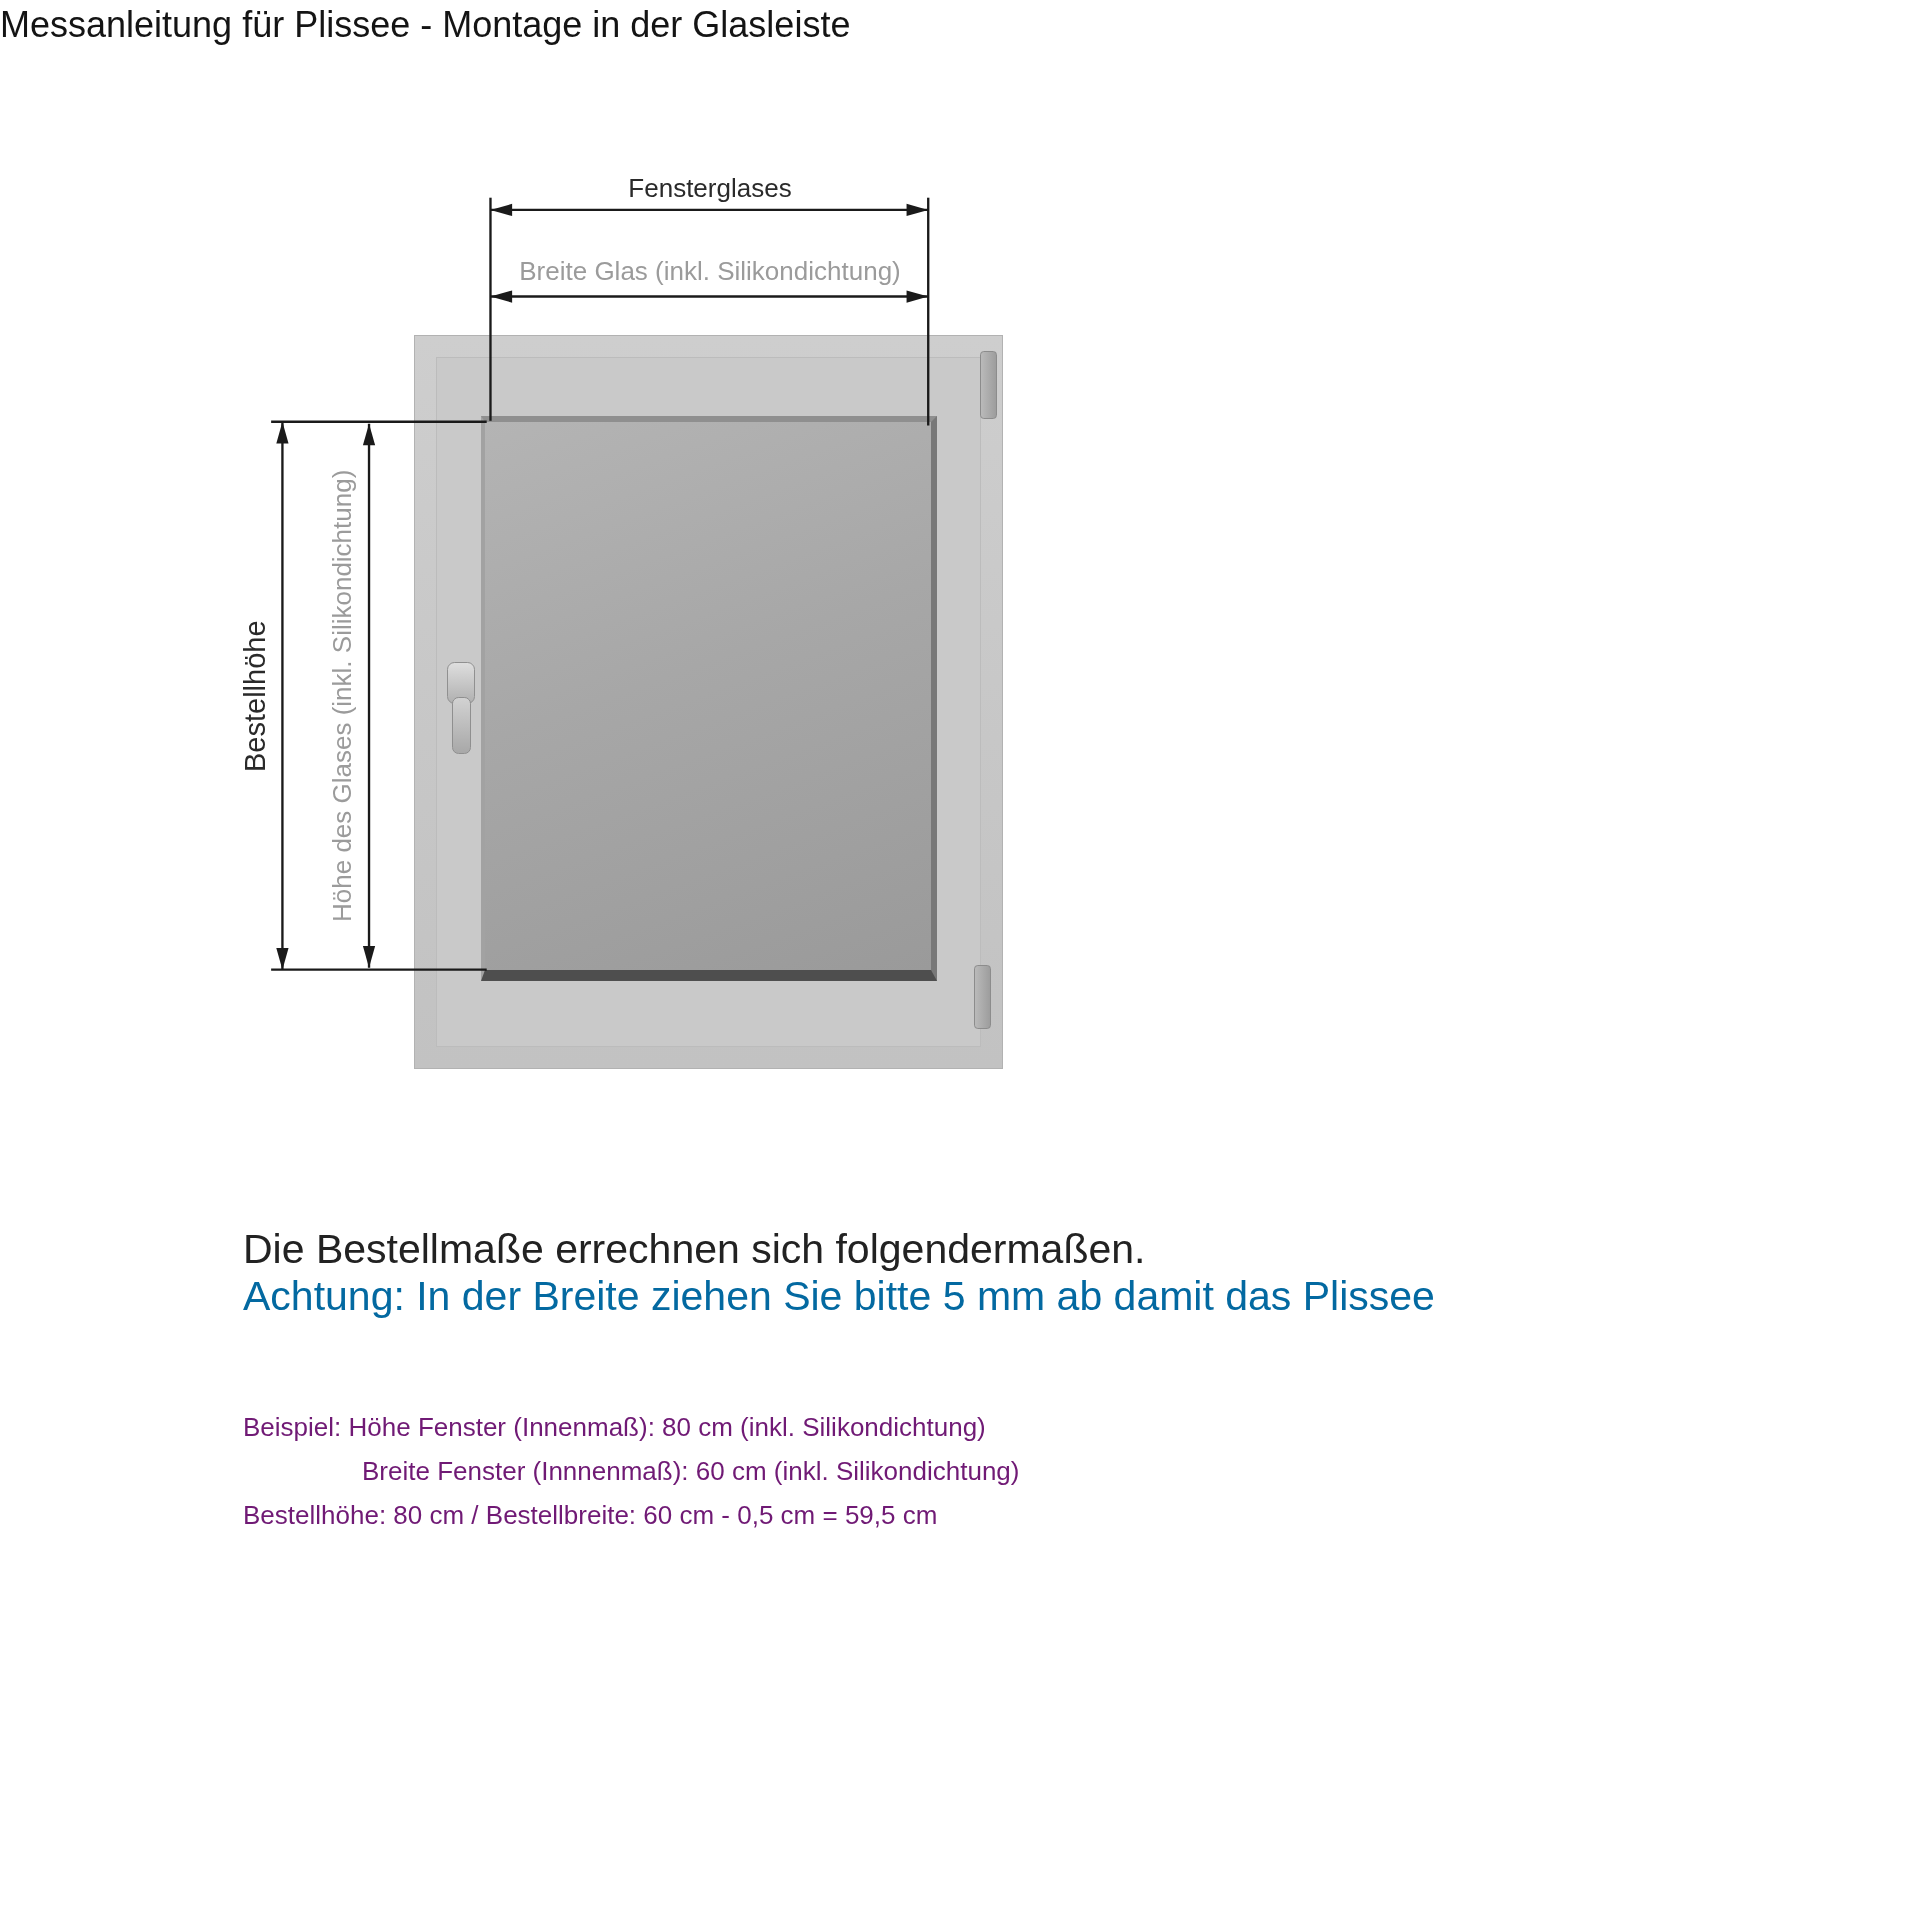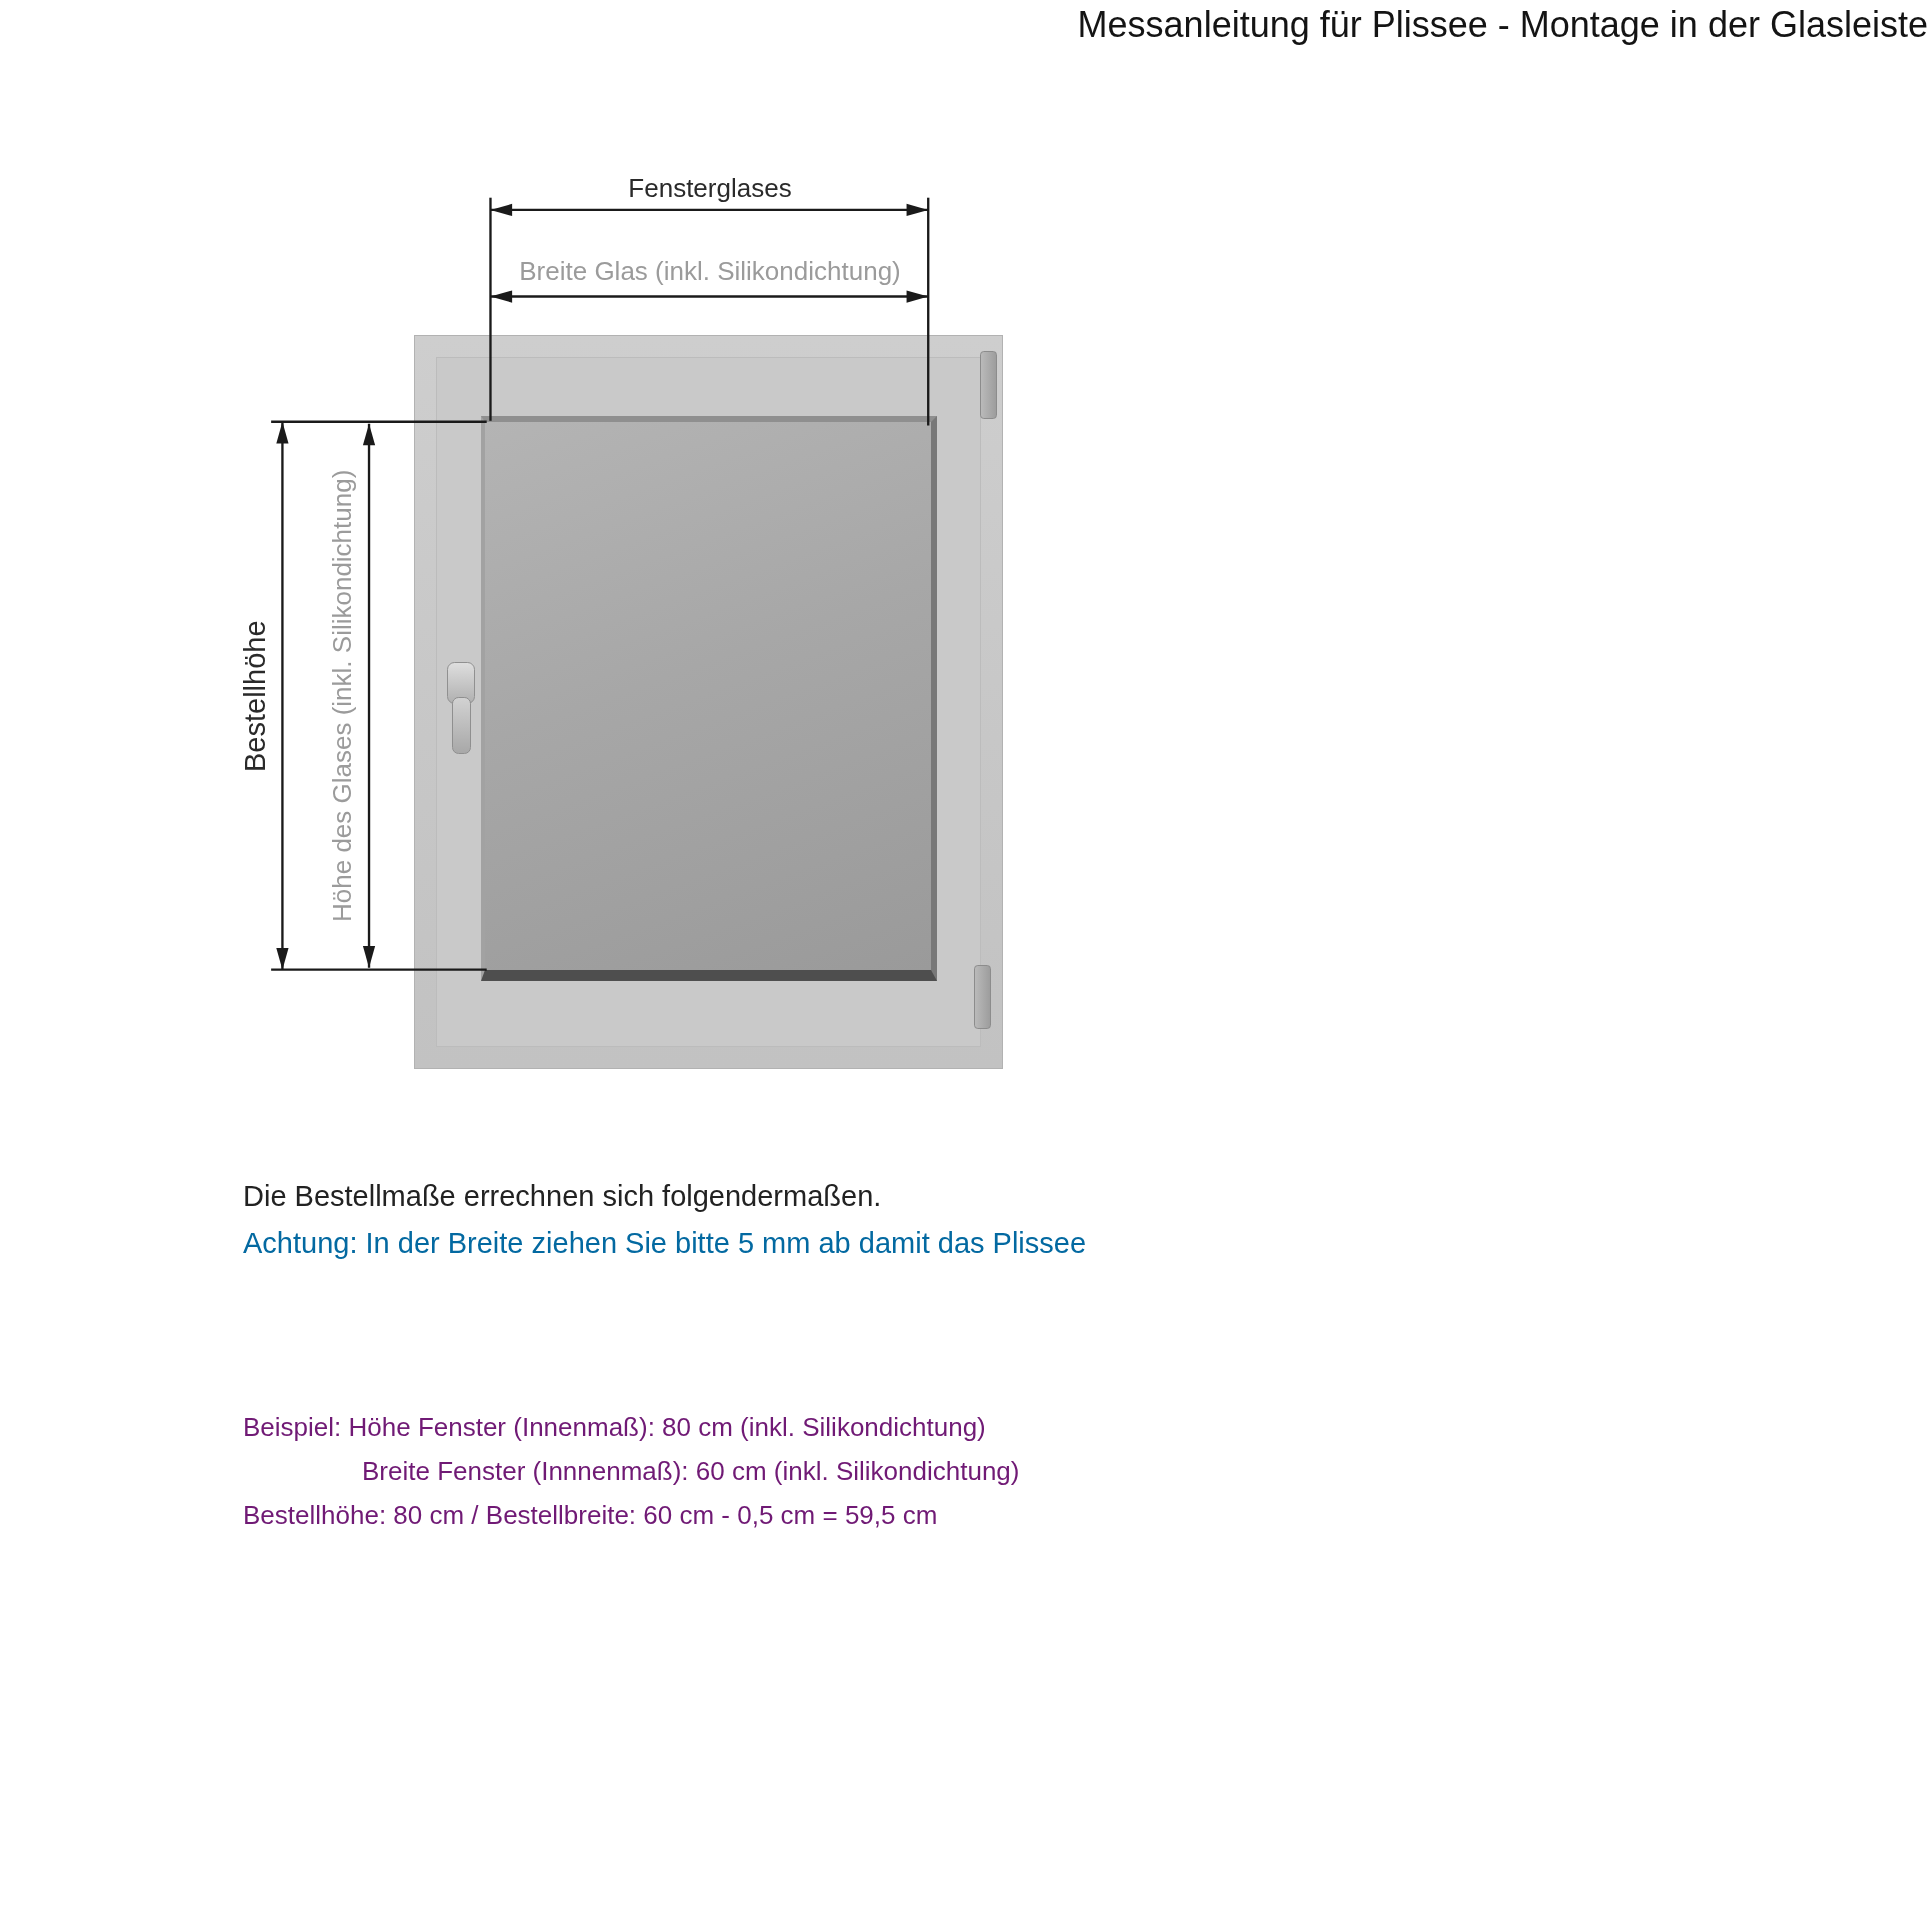--- a/index.html
+++ b/index.html
@@ -4,21 +4,21 @@
 <style>
   html, body { margin: 0; padding: 0; }
   body {
     width: 1928px; height: 1928px; position: relative;
     background: #ffffff; overflow: hidden;
     font-family: "Liberation Sans", "DejaVu Sans", sans-serif;
     color: #1a1a1a;
   }
   .page-title {
     position: absolute; top: 0px; left: 0; width: 100%;
-    text-align: right; font-size: 36px; font-weight: 400;
+    text-align: left; font-size: 36px; font-weight: 400;
     margin: 0; padding-top: 3.8px; color: #141414;
   }
   .diagram { position: absolute; inset: 0; }
 
   
   .window-frame {
     position: absolute; left: 414px; top: 335px; width: 589px; height: 734px;
     box-sizing: border-box;
     background: linear-gradient(180deg, #cecece 0%, #c7c7c7 55%, #c2c2c2 100%);
     border: 1.9px solid #b2b2b2;
@@ -60,22 +60,22 @@
   .dim-label-v {
     position: absolute; display: flex; align-items: center; justify-content: center;
     writing-mode: vertical-rl; transform: rotate(180deg);
     font-size: 29px; color: #2a2a2a;
   }
   .dim-label-v.gray { font-size: 26px; }
   .gray { color: #9b9b9b; text-align: center; }
 
   
   .instructions {
-    position: absolute; left: 243px; top: 1173px;
-    font-size: 29px; line-height: 47px; color: #222;
+    position: absolute; left: 243px; top: 1226px;
+    font-size: 41px; line-height: 47px; color: #222;
   }
   .warning { color: #0369a1; }
   .example {
     position: absolute; left: 243px; top: 1405px;
     font-size: 26px; line-height: 44px; color: #701a75;
   }
   .example .indent { padding-left: 119px; }
   p { margin: 0; }
 </style>
 </head>

